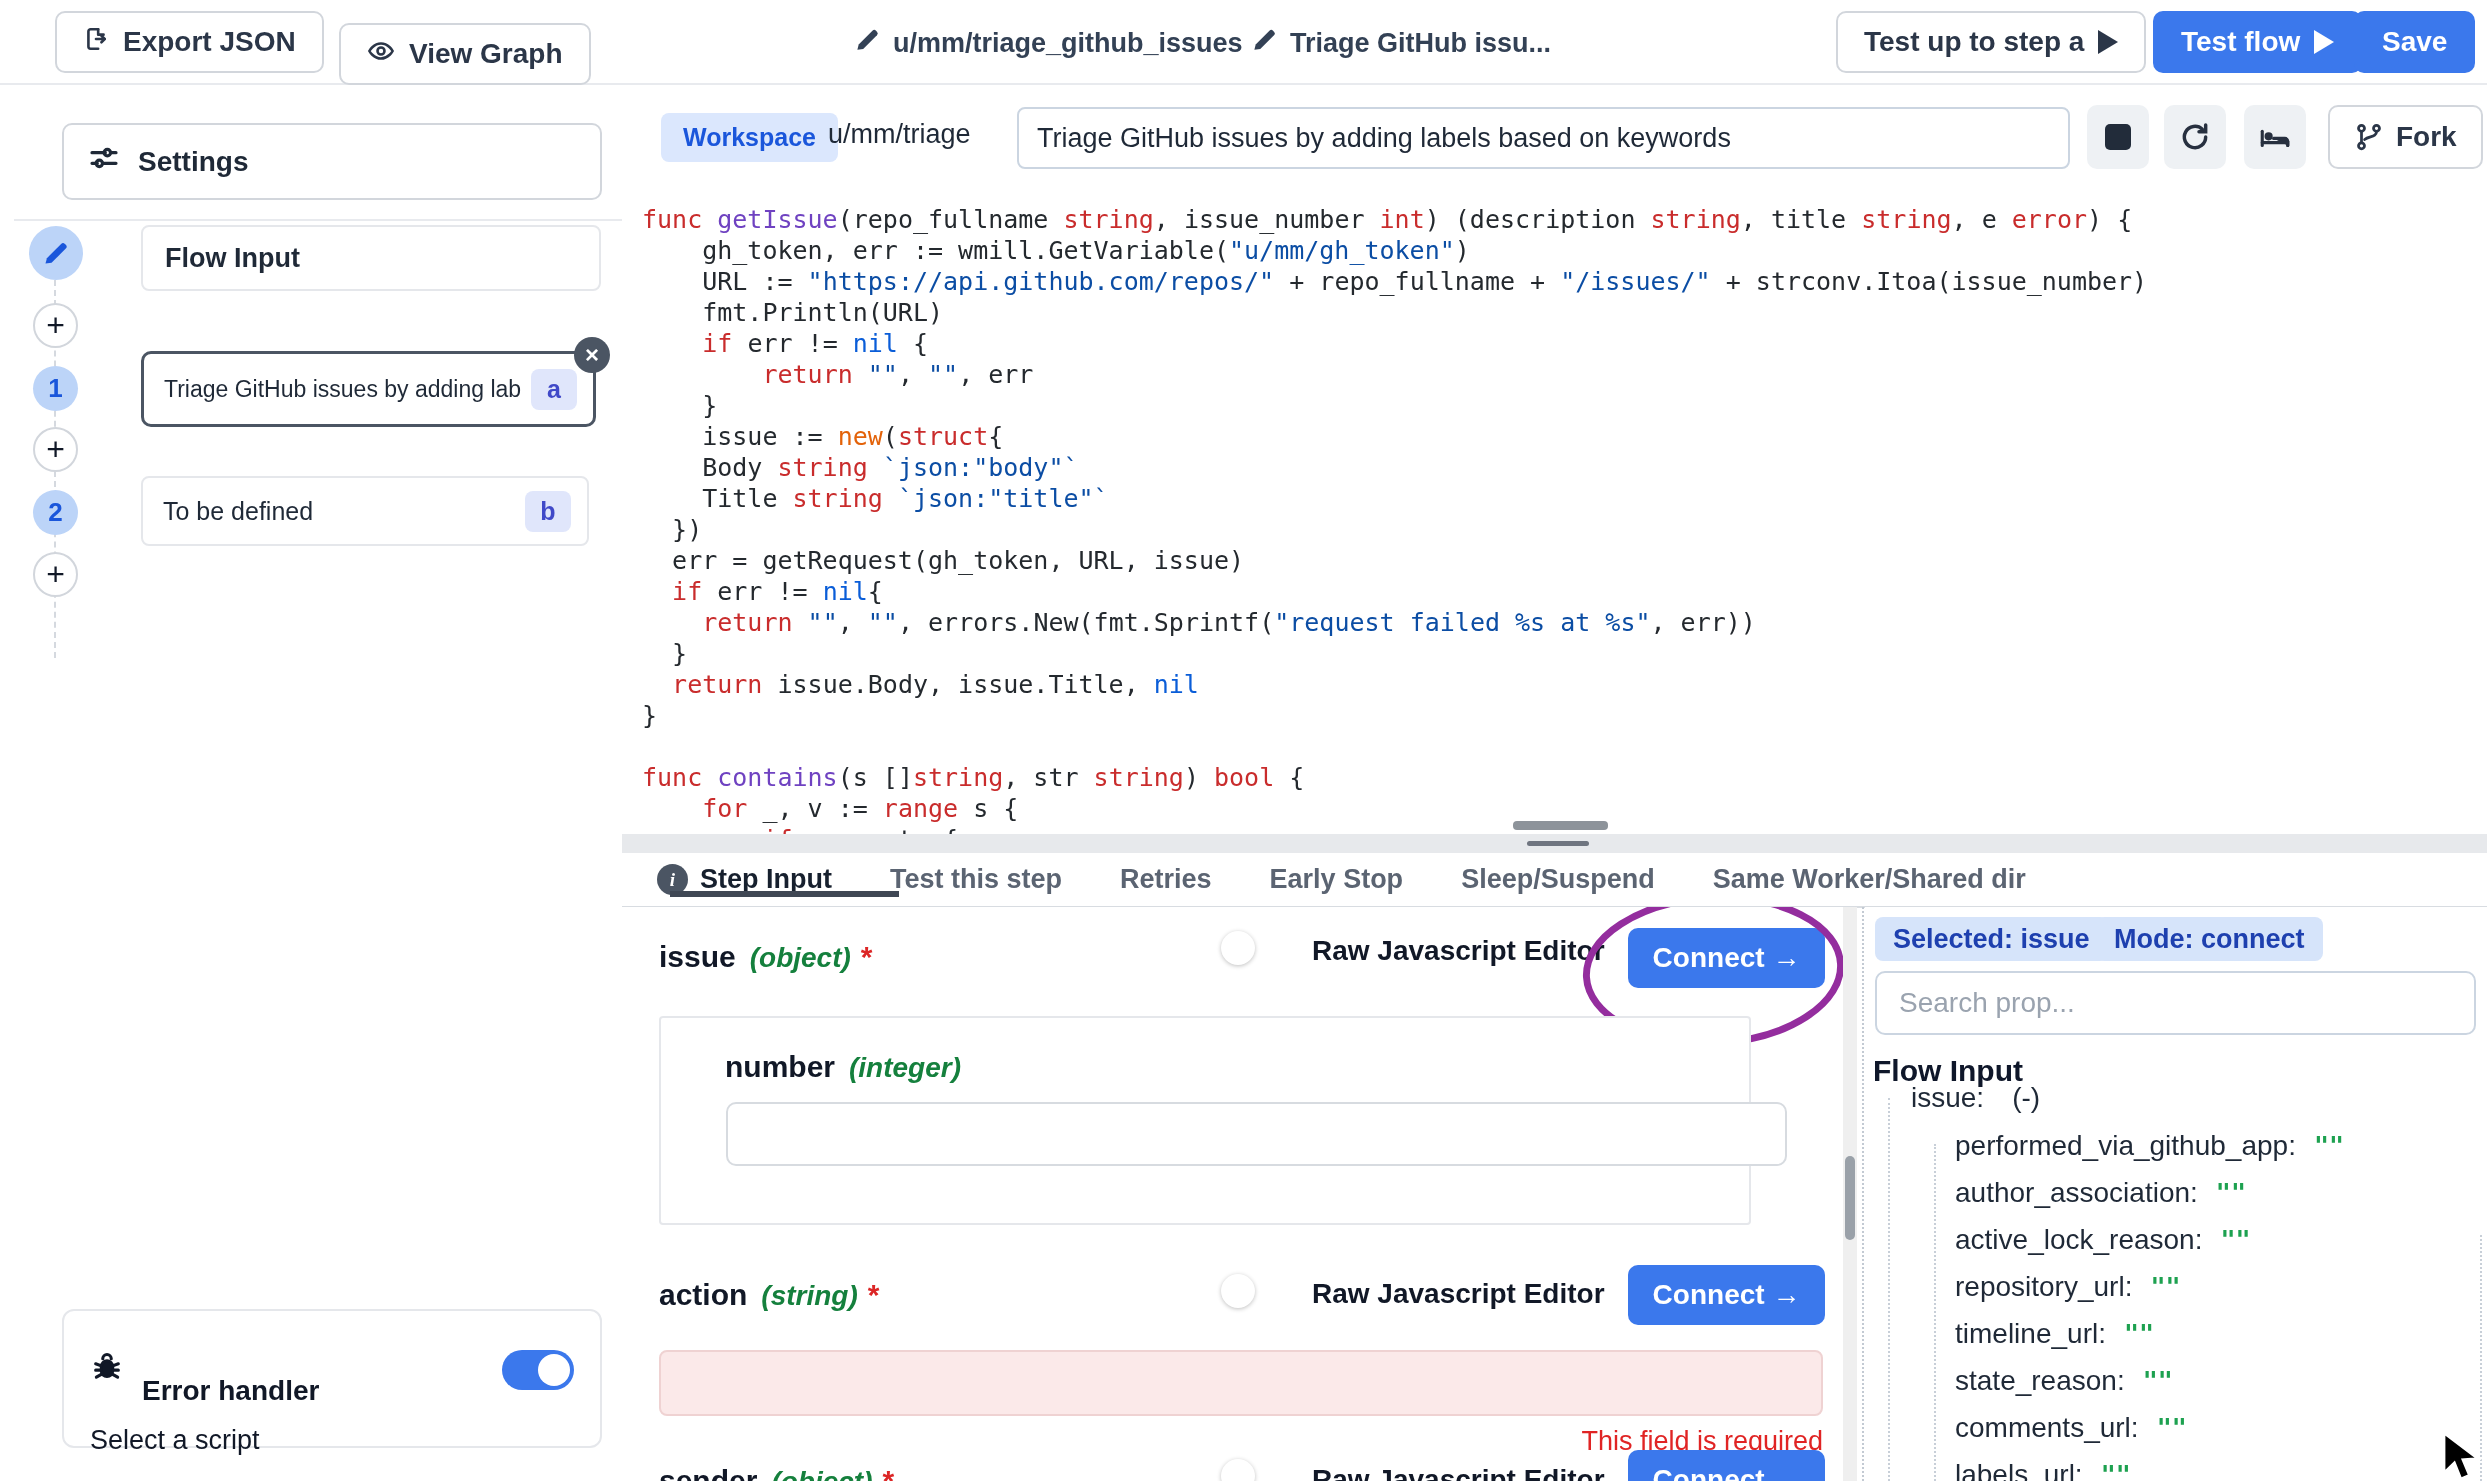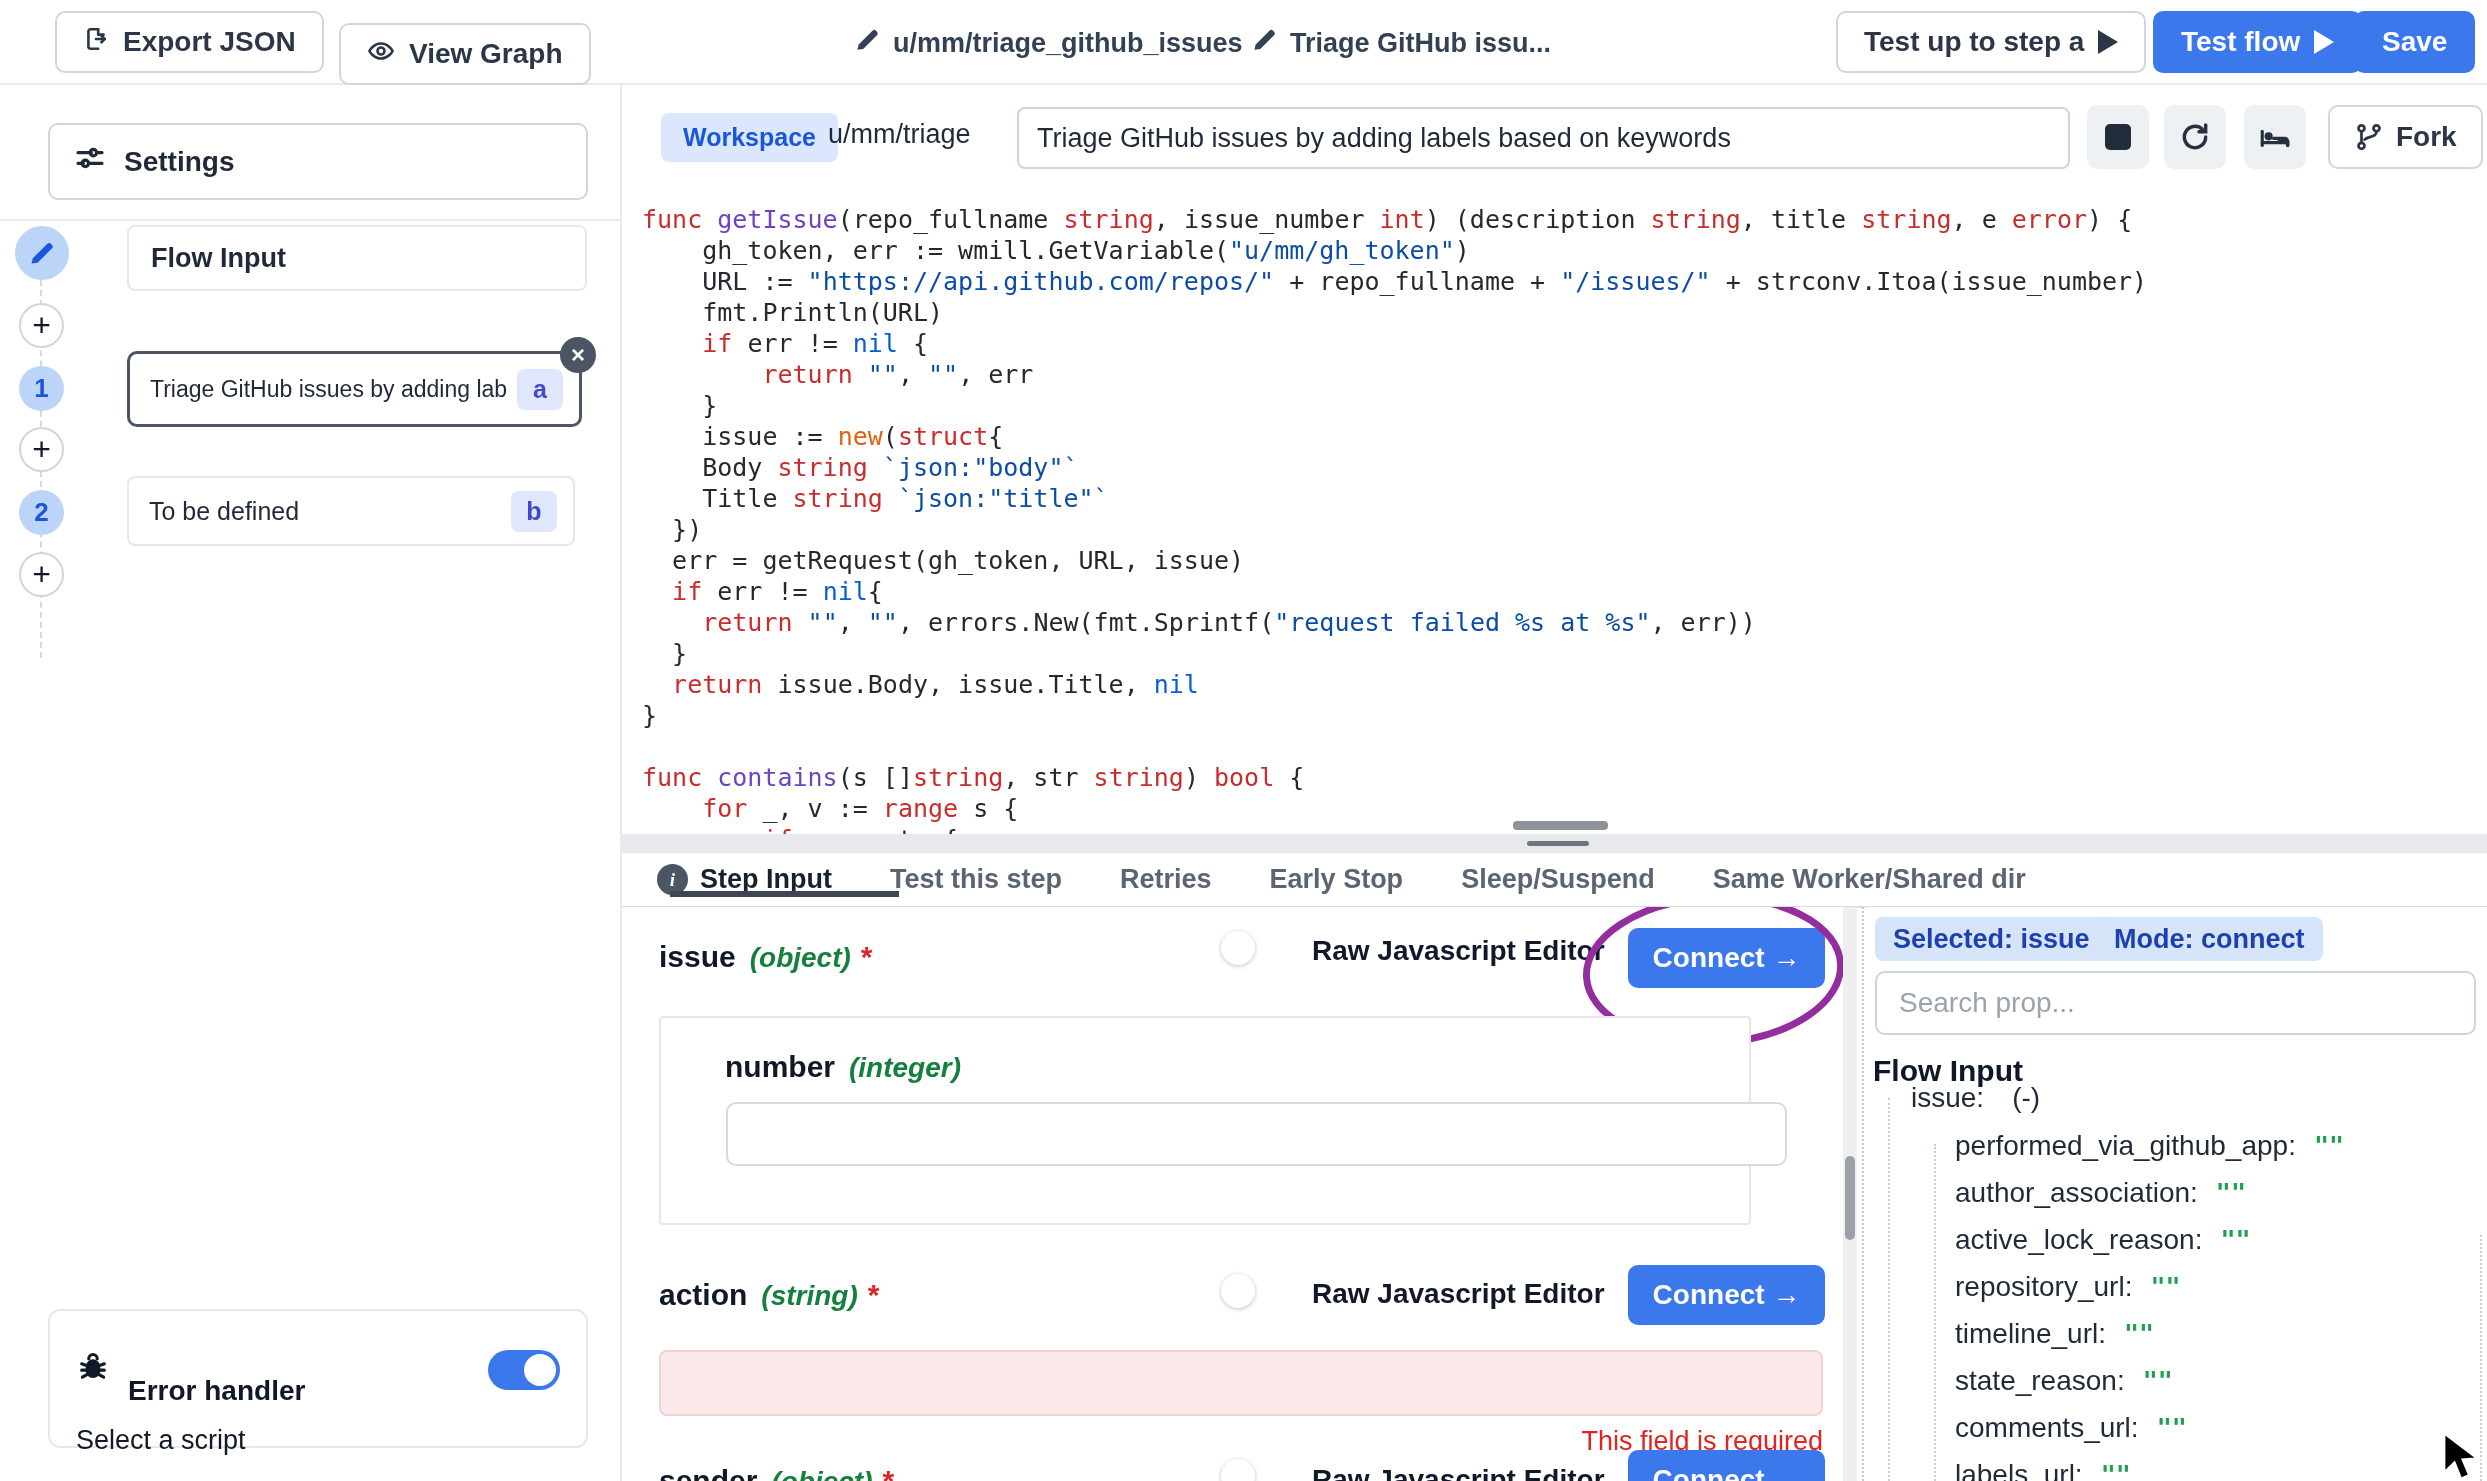--- a/index.html
+++ b/index.html
@@ -21,21 +21,21 @@
     display:inline-flex; align-items:center; justify-content:center; gap:14px; height:62px; padding:0 28px;
     border:none; border-radius:10px; background:#3b78ec; color:#fff;
     font-size:28px; font-weight:700; cursor:pointer;
   }
   .play-dark { width:0; height:0; border-top:12px solid transparent; border-bottom:12px solid transparent; border-left:20px solid #2b3648; }
   .play-white { width:0; height:0; border-top:12px solid transparent; border-bottom:12px solid transparent; border-left:20px solid #ffffff; }
   .crumb { display:inline-flex; align-items:center; gap:12px; font-size:27px; font-weight:700; color:#334155; }
   .crumb svg { flex:0 0 auto; }
 
   
-  .sidebar { position:absolute; left:0; top:85px; width:622px; height:1397px; background:#fff; border-right:2px solid #e8eaee; }
+  .sidebar { position:absolute; left:14px; top:85px; width:622px; height:1397px; background:#fff; border-right:2px solid #e8eaee; }
   .settings-btn { position:absolute; left:48px; top:38px; width:540px; height:77px; border:2px solid #d2d6dc; border-radius:10px; background:#fff; display:flex; align-items:center; gap:18px; padding:0 24px; font-size:28px; font-weight:700; color:#1f2937; cursor:pointer; }
   .sb-divider { position:absolute; left:0; top:134px; width:622px; height:2px; background:#e8eaee; }
   .rail-line { position:absolute; left:40px; top:195px; width:0; height:378px; border-left:2px dashed #d5d9df; }
   .node-circle { position:absolute; display:flex; align-items:center; justify-content:center; border-radius:50%; }
   .pencil-circle { left:15px; top:141px; width:54px; height:54px; background:#bcd4f8; color:#1a56db; }
   .plus-circle { width:45px; height:45px; background:#fff; border:2px solid #d2d6dc; font-size:32px; font-weight:400; color:#111827; cursor:pointer; }
   .num-bubble { width:45px; height:45px; background:#bcd4f8; color:#1a56db; font-size:26px; font-weight:700; }
   .flow-input-box { position:absolute; left:127px; top:140px; width:460px; height:66px; border:2px solid #e5e7eb; border-radius:8px; background:#fff; display:flex; align-items:center; padding:0 22px; font-size:27px; font-weight:700; color:#1f2937; cursor:pointer; }
   .step-card { position:absolute; left:127px; background:#fff; display:flex; align-items:center; justify-content:space-between; padding:0 16px 0 20px; cursor:pointer; }
   .step-card .lbl { font-size:23px; color:#1f2937; white-space:nowrap; overflow:hidden; }

